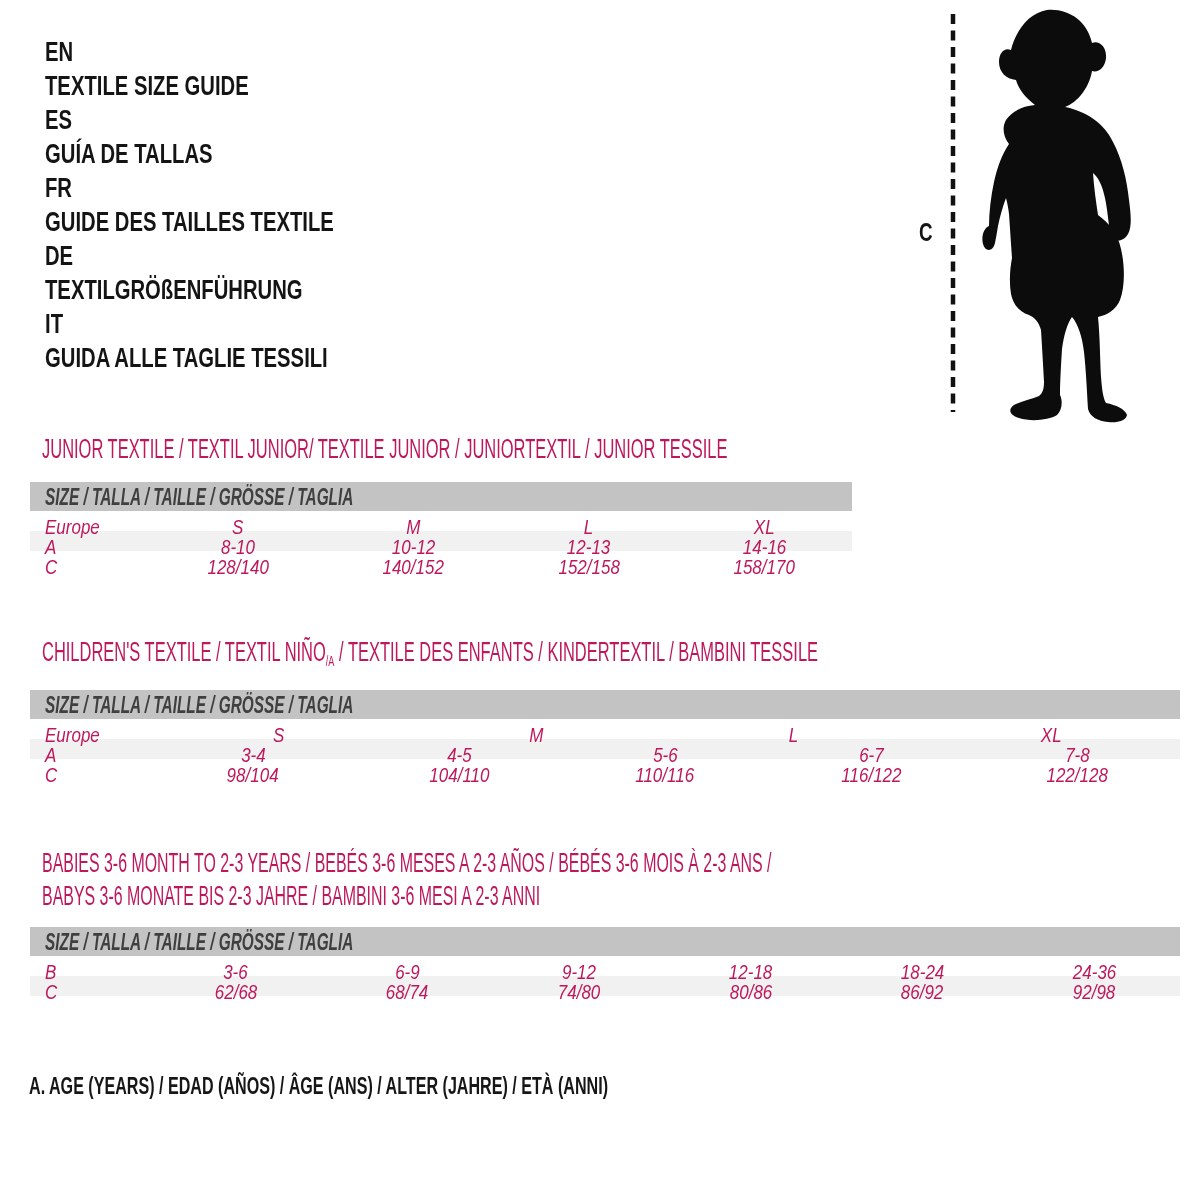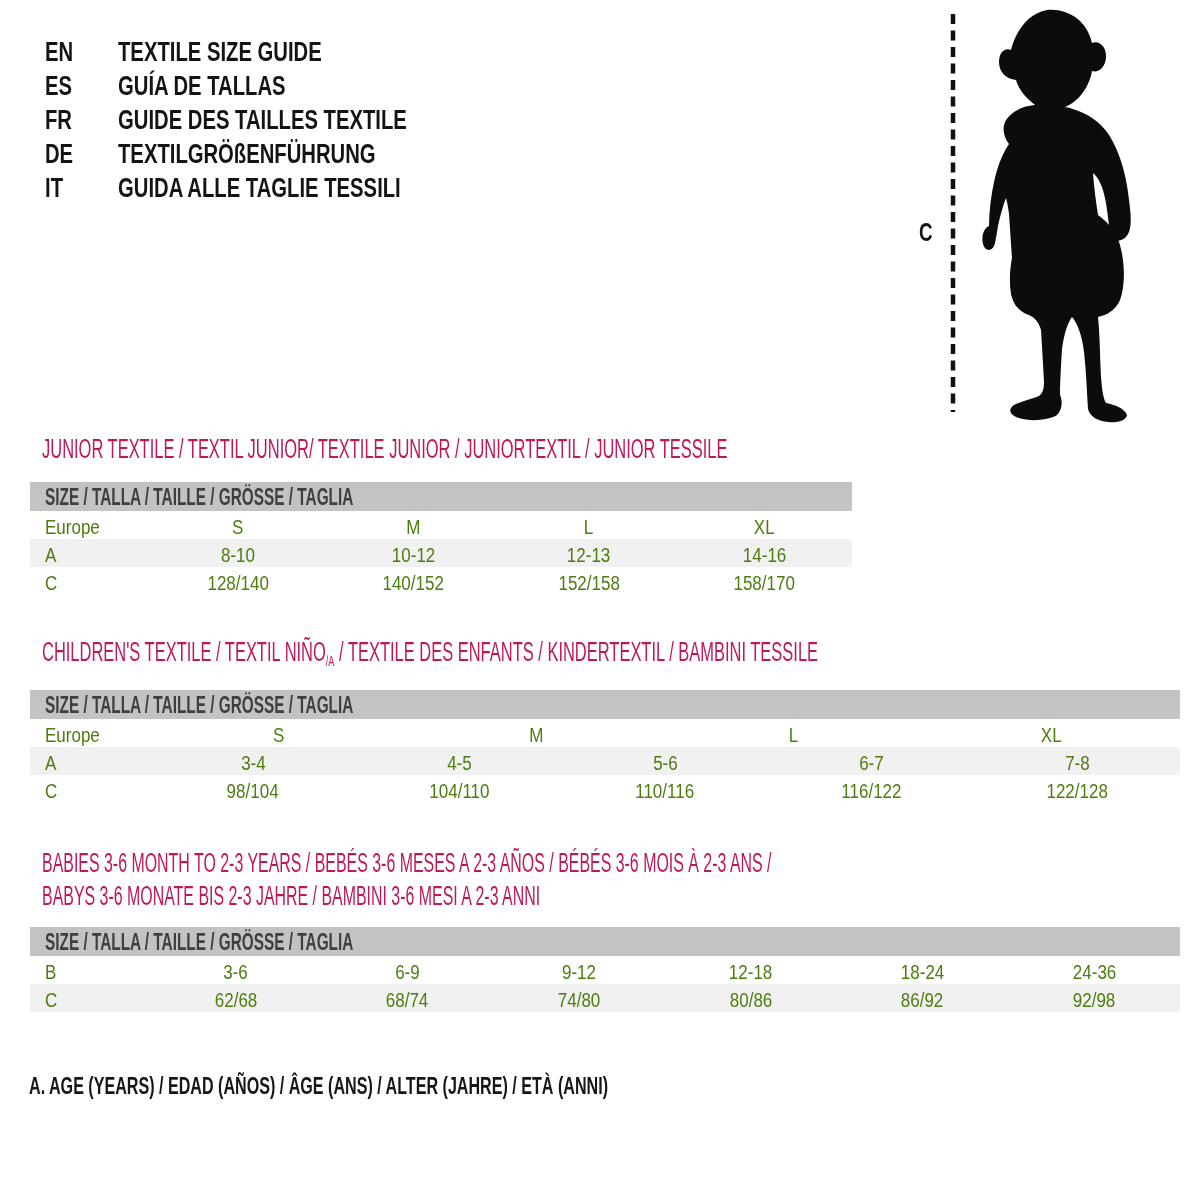--- a/index.html
+++ b/index.html
@@ -10,30 +10,30 @@
   .ctr{display:inline-block;white-space:nowrap;transform-origin:50% 50%;}
   .sx61{transform:scaleX(0.61);}
   .sx59{transform:scaleX(0.59);}
   .sx64{transform:scaleX(0.64);}
   .sx70{transform:scaleX(0.70);}
   .sx75{transform:scaleX(0.75);}
   .sx85l{transform:scaleX(0.85);}
   .sx85c{transform:scaleX(0.85);}
   
   .langs{left:45px;top:35px;}
-  .lang-row{display:flex;line-height:34px;font-size:27px;font-weight:bold;color:#141414;}
+  .lang-row{display:flex;line-height:34px;font-size:27px;font-weight:bold;color:#141414;flex-direction:column;}
   .lang-code{width:73px;}
   
   .heading{font-weight:normal;font-size:27px;color:#be185d;line-height:30px;}
   .heading .sub{font-size:15px;vertical-align:-5px;}
   
-  .table{position:absolute;}
+  .table{position:absolute;font-style:italic;}
   .sizebar{background:#c3c3c3;height:29px;line-height:29px;padding-left:15px;
            font-weight:bold;font-size:24px;color:#3f3f3f;}
-  .trow{display:flex;height:28px;line-height:32px;font-size:20px;color:#4d7c0f;}
+  .trow{display:flex;height:20px;line-height:32px;font-size:20px;color:#be185d;}
   .trow .lab{width:120px;padding-left:15px;box-sizing:border-box;}
   .trow .cell{flex:1;text-align:center;}
   .shade{background:#f1f1f1;}
   
   .legend{left:29px;top:1070px;}
   .legend-line{line-height:33px;font-size:23px;font-weight:bold;color:#161616;}
   
   .figure{left:945px;top:6px;width:205px;height:420px;}
   .c-label{left:919px;top:219px;font-size:25px;font-weight:bold;color:#141414;line-height:26px;}
 </style>

